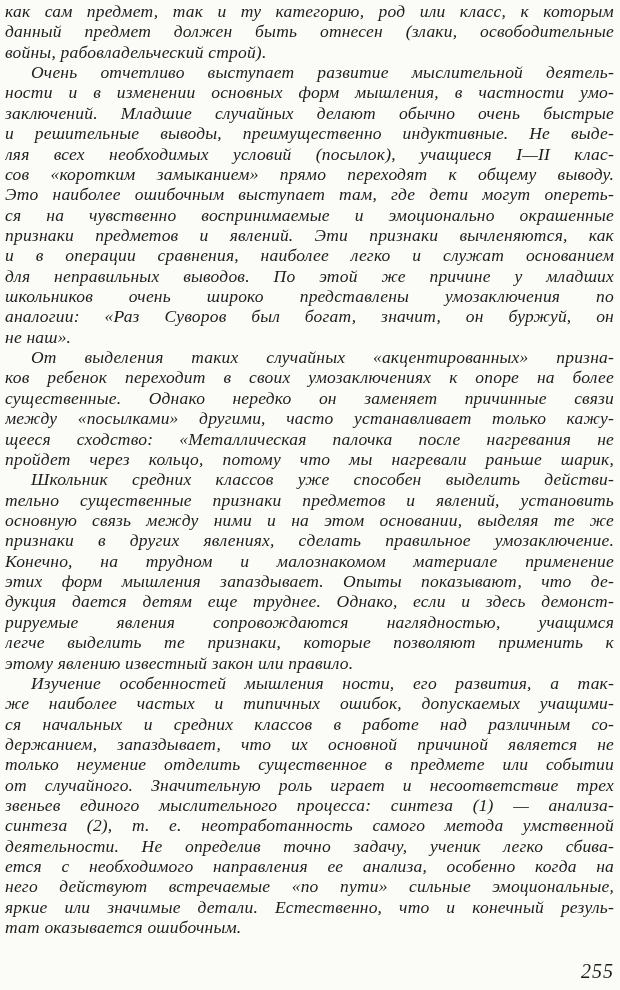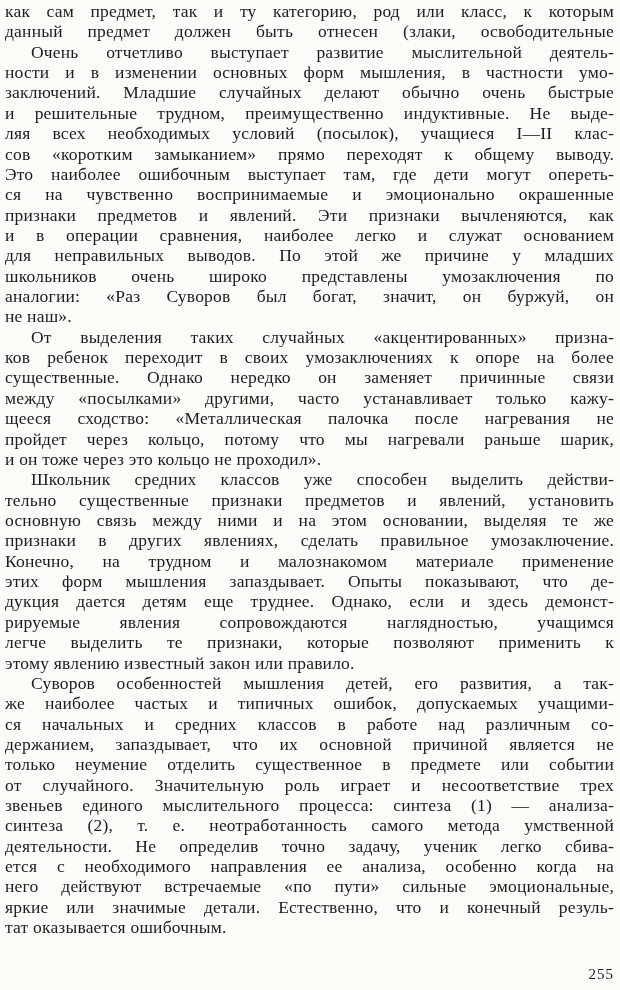--- a/index.html
+++ b/index.html
@@ -11,20 +11,21 @@
     height: 990px;
     position: relative;
     overflow: hidden;
     font-family: "Liberation Serif", "DejaVu Serif", serif;
   }
   .page {
     position: absolute;
     inset: 0;
     background: var(--page-bg, #fbfbf8);
     color: var(--text-color, #1a1a1a);
+    font-style: italic;
   }
   .text-block {
     position: absolute;
     top: 1px;
     left: 5px;
     right: 6px;
     font-size: 17.5px;
     line-height: 20.36px;
     letter-spacing: 0.2px;
   }
@@ -42,73 +43,73 @@
   .line.para-last {
     text-align-last: left;
   }
   .line.para-first {
     text-indent: 26px;
   }
   .page-number {
     position: absolute;
     right: 6px;
     bottom: 7px;
-    font-size: 15px;
+    font-size: 20px;
     letter-spacing: 1px;
     color: var(--text-color, #1a1a1a);
   }
 </style>
 </head>
 <body>
 
 <div class="page">
   <div class="text-block">
       <div class="paragraph">
         <div class="line">как сам предмет, так и ту категорию, род или класс, к которым</div>
         <div class="line">данный предмет должен быть отнесен (злаки, освободительные</div>
+        <div class="line para-last">войны, рабовладельческий строй).</div>
       </div>
       <div class="paragraph">
         <div class="line para-first">Очень отчетливо выступает развитие мыслительной деятель-</div>
         <div class="line">ности и в изменении основных форм мышления, в частности умо-</div>
         <div class="line">заключений. Младшие случайных делают обычно очень быстрые</div>
-        <div class="line">и решительные трудном, преимущественно индуктивные. Не выде-</div>
+        <div class="line">и решительные выводы, преимущественно индуктивные. Не выде-</div>
         <div class="line">ляя всех необходимых условий (посылок), учащиеся I—II клас-</div>
         <div class="line">сов «коротким замыканием» прямо переходят к общему выводу.</div>
         <div class="line">Это наиболее ошибочным выступает там, где дети могут опереть-</div>
         <div class="line">ся на чувственно воспринимаемые и эмоционально окрашенные</div>
         <div class="line">признаки предметов и явлений. Эти признаки вычленяются, как</div>
         <div class="line">и в операции сравнения, наиболее легко и служат основанием</div>
         <div class="line">для неправильных выводов. По этой же причине у младших</div>
         <div class="line">школьников очень широко представлены умозаключения по</div>
         <div class="line">аналогии: «Раз Суворов был богат, значит, он буржуй, он</div>
         <div class="line para-last">не наш».</div>
       </div>
       <div class="paragraph">
         <div class="line para-first">От выделения таких случайных «акцентированных» призна-</div>
         <div class="line">ков ребенок переходит в своих умозаключениях к опоре на более</div>
         <div class="line">существенные. Однако нередко он заменяет причинные связи</div>
         <div class="line">между «посылками» другими, часто устанавливает только кажу-</div>
         <div class="line">щееся сходство: «Металлическая палочка после нагревания не</div>
         <div class="line">пройдет через кольцо, потому что мы нагревали раньше шарик,</div>
-        <div class="line para-last">и он тоже через это кольцо не проходил».</div>
       </div>
       <div class="paragraph">
         <div class="line para-first">Школьник средних классов уже способен выделить действи-</div>
         <div class="line">тельно существенные признаки предметов и явлений, установить</div>
         <div class="line">основную связь между ними и на этом основании, выделяя те же</div>
         <div class="line">признаки в других явлениях, сделать правильное умозаключение.</div>
         <div class="line">Конечно, на трудном и малознакомом материале применение</div>
         <div class="line">этих форм мышления запаздывает. Опыты показывают, что де-</div>
         <div class="line">дукция дается детям еще труднее. Однако, если и здесь демонст-</div>
         <div class="line">рируемые явления сопровождаются наглядностью, учащимся</div>
         <div class="line">легче выделить те признаки, которые позволяют применить к</div>
         <div class="line para-last">этому явлению известный закон или правило.</div>
       </div>
       <div class="paragraph">
-        <div class="line para-first">Суворов особенностей мышления детей, его развития, а так-</div>
+        <div class="line para-first">Изучение особенностей мышления ности, его развития, а так-</div>
         <div class="line">же наиболее частых и типичных ошибок, допускаемых учащими-</div>
         <div class="line">ся начальных и средних классов в работе над различным со-</div>
         <div class="line">держанием, запаздывает, что их основной причиной является не</div>
         <div class="line">только неумение отделить существенное в предмете или событии</div>
         <div class="line">от случайного. Значительную роль играет и несоответствие трех</div>
         <div class="line">звеньев единого мыслительного процесса: синтеза (1) — анализа-</div>
         <div class="line">синтеза (2), т. е. неотработанность самого метода умственной</div>
         <div class="line">деятельности. Не определив точно задачу, ученик легко сбива-</div>
         <div class="line">ется с необходимого направления ее анализа, особенно когда на</div>
         <div class="line">него действуют встречаемые «по пути» сильные эмоциональные,</div>

